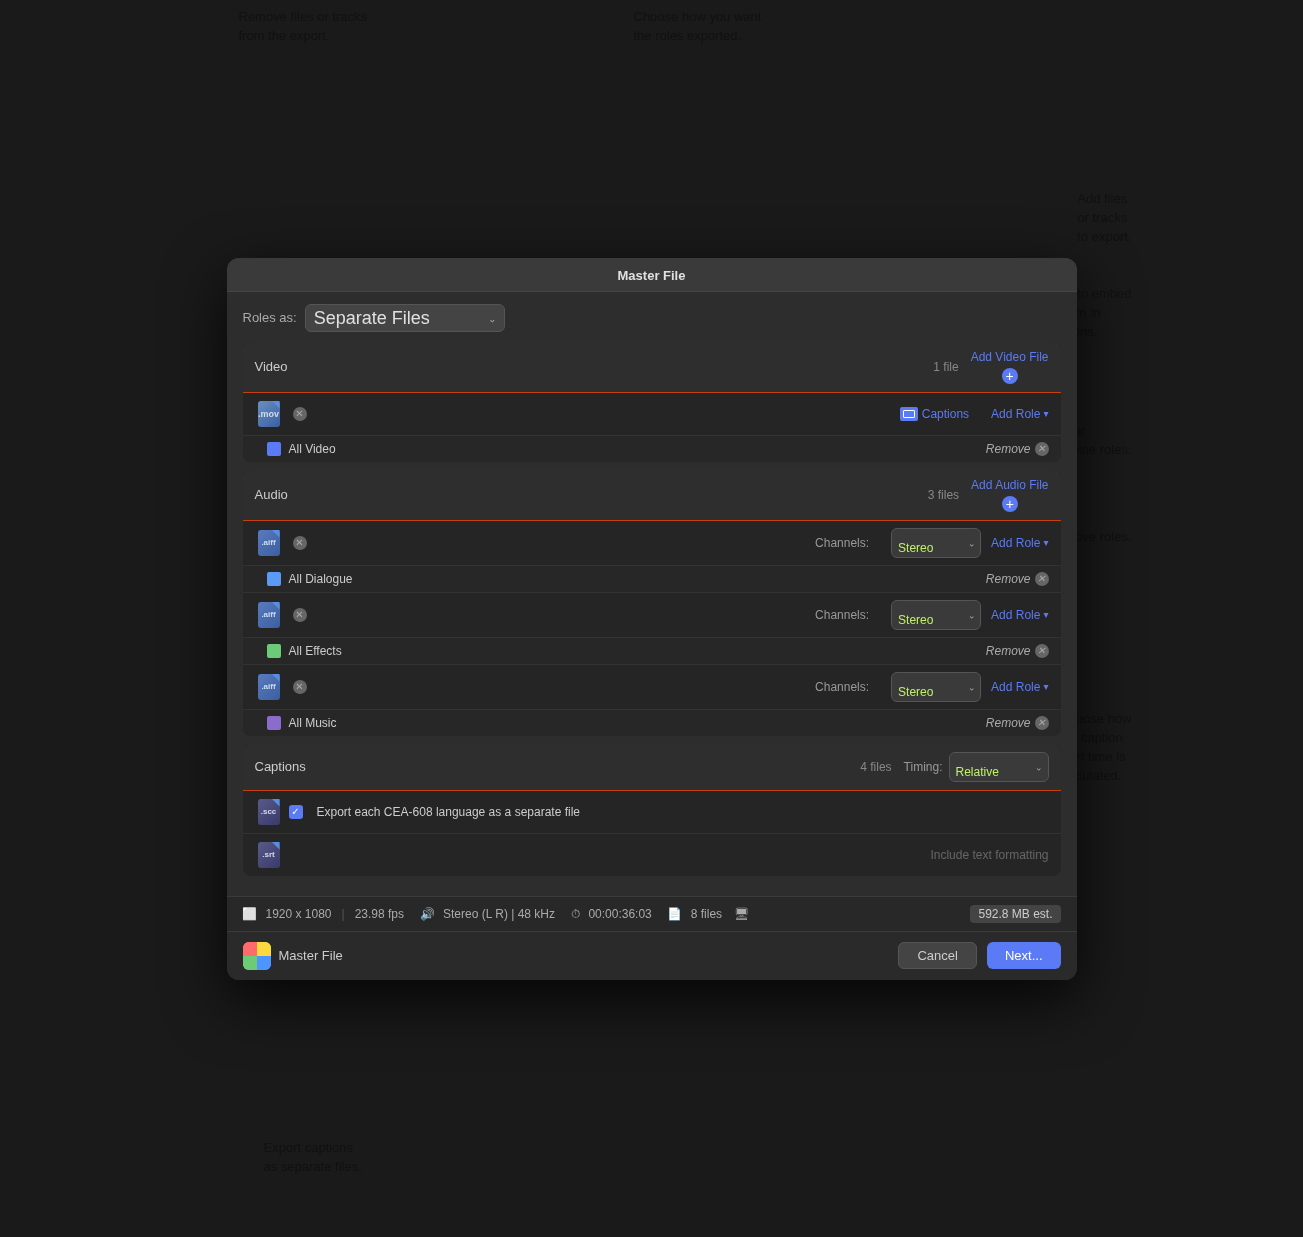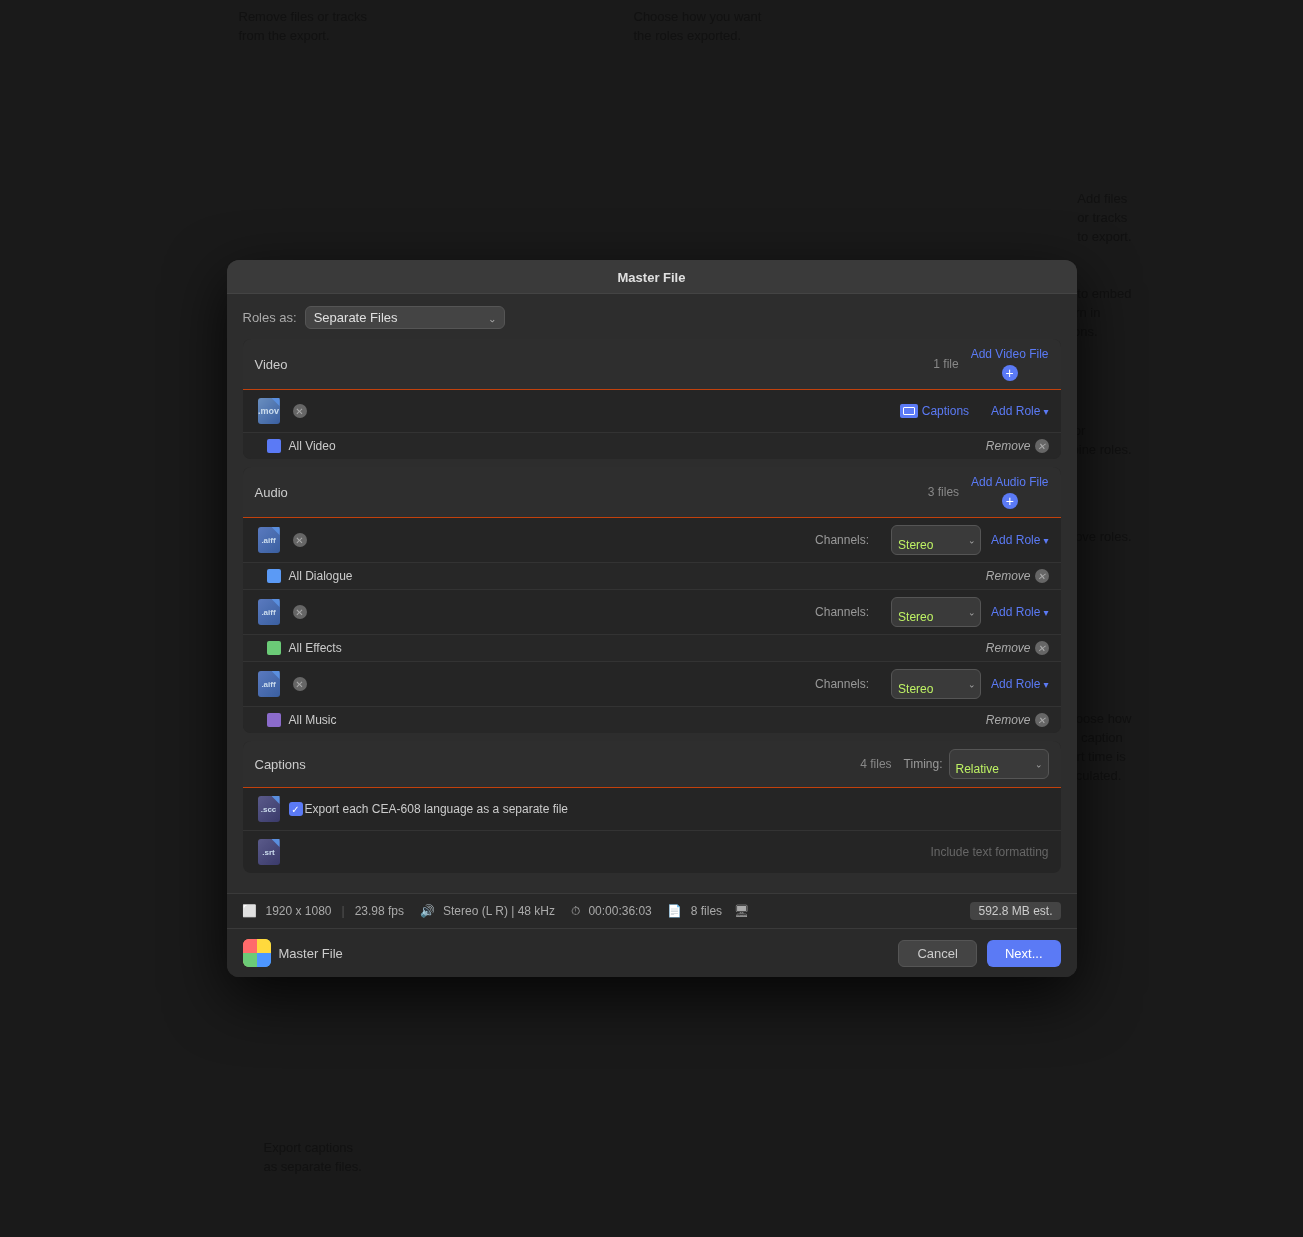--- a/index.html
+++ b/index.html
@@ -90,21 +90,21 @@
       margin-right: 8px;
       white-space: nowrap;
     }
 
     .roles-select {
       background: #444;
       border: 1px solid #555;
       border-radius: 6px;
       color: #e0e0e0;
       padding: 3px 24px 3px 8px;
-      font-size: 13px;
+      font-size: 18px;
       appearance: none;
       -webkit-appearance: none;
       cursor: pointer;
       position: relative;
       width: 200px;
     }
 
     .select-wrapper {
       position: relative;
       display: inline-block;
@@ -396,21 +396,21 @@
       border-bottom: 1px solid #333;
     }
 
     .caption-file-row:last-child {
       border-bottom: none;
     }
 
     .caption-checkbox-label {
       display: flex;
       align-items: center;
-      gap: 2px;
+      gap: 14px;
       flex: 1;
       color: #ccc;
       font-size: 12px;
     }
 
     .checkbox-blue {
       width: 14px;
       height: 14px;
       background: #5b7af5;
       border-radius: 3px;

